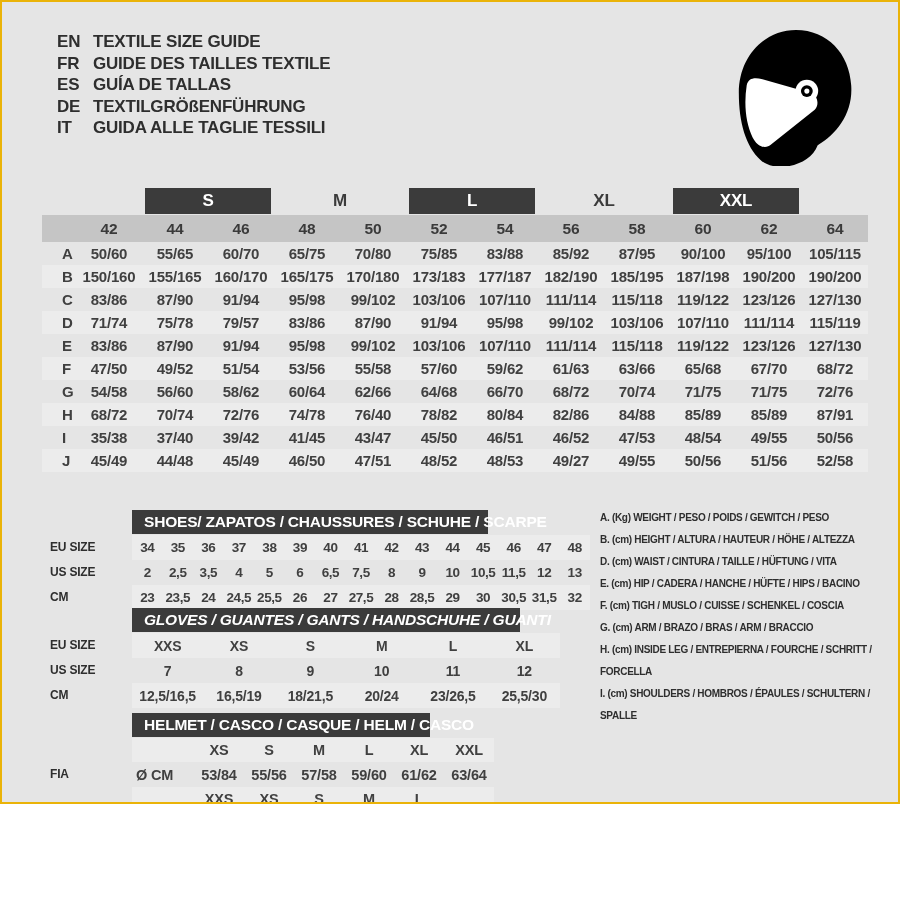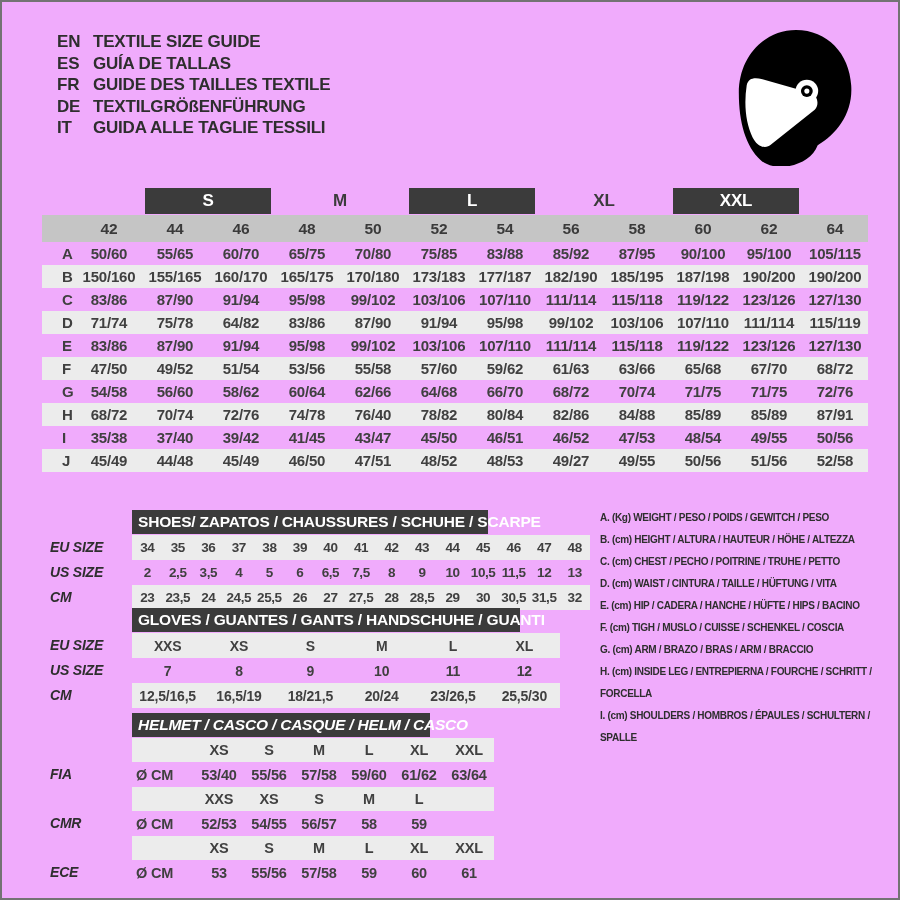--- a/index.html
+++ b/index.html
@@ -5,22 +5,22 @@
   :root{
     --dark:#3b3b3b;
     --band:#c5c5c5;
     --stripe:#ececec;
     --ink:#383838;
   }
   *{margin:0;padding:0;box-sizing:border-box;}
   html,body{background:#fff;}
   body{font-family:"Liberation Sans","DejaVu Sans",sans-serif;font-weight:700;color:var(--ink);}
   .page{
-    position:relative;width:900px;height:900px;background:#f0abfc;
-    border:2px solid #737373;overflow:hidden;
+    position:relative;width:900px;height:804px;background:#e5e5e5;
+    border:2px solid #eab308;overflow:hidden;
     letter-spacing:-0.2px;
   }
   
   .languages{position:absolute;left:55px;top:29px;}
   .lang-row{display:flex;line-height:21.5px;font-size:17px;color:#2e2e2e;}
   .lang-code{width:36px;}
   
   .helmet-icon{position:absolute;left:733px;top:26px;width:122px;height:138px;}
   
   .textile{position:absolute;left:40px;top:186px;width:826px;}
@@ -36,62 +36,62 @@
   .sizes-row{height:27px;background:var(--band);}
   .trow{height:23px;}
   .trow.stripe{background:var(--stripe);}
   .tc{display:flex;align-items:center;justify-content:center;font-size:15px;white-space:nowrap;color:#404040;}
   .sizes-row .tc{font-size:15.5px;color:#3a3a3a;}
   .lblcol{justify-content:flex-start;padding-left:20px;}
   
   .section{position:absolute;display:flex;}
   .side-labels{width:82px;flex:none;}
   .side-spacer{height:24px;}
-  .side-lbl{height:25px;display:flex;align-items:center;font-size:14px;color:#2e2e2e;white-space:nowrap;font-style:italic;}
+  .side-lbl{height:25px;display:flex;align-items:center;font-size:12px;color:#2e2e2e;white-space:nowrap;}
   .sec-bar{height:24px;background:var(--dark);color:#fff;display:flex;align-items:center;
-           padding-left:6px;font-size:15.5px;white-space:nowrap;margin-bottom:1px;}
+           padding-left:12px;font-size:15.5px;white-space:nowrap;margin-bottom:1px;}
   .srow{height:25px;display:grid;}
   .srow.gray{background:var(--stripe);}
   .shoes-grid{grid-template-columns:repeat(15,1fr);}
   .gloves-grid{grid-template-columns:repeat(6,1fr);}
   .helmet-grid{grid-template-columns:62px repeat(6,1fr);}
   .srow .tc{font-size:14px;}
   .shoes-grid .tc{font-size:13.5px;letter-spacing:-0.4px;}
   .helmet-grid .tc{font-size:14.5px;}
   .unit-cell{justify-content:flex-start;padding-left:4px;}
   #shoes-section{left:48px;top:508px;}
   #shoes-table{width:458px;}
   #shoes-table .sec-bar{width:356px;}
   #gloves-section{left:48px;top:606px;}
   #gloves-table{width:428px;}
-  #gloves-table .sec-bar{width:388px;}
+  #gloves-table .sec-bar{width:388px;font-style:italic;}
   #helmet-section{left:48px;top:711px;}
   #helmet-table{width:362px;}
-  #helmet-table .sec-bar{width:298px;font-style:italic;}
+  #helmet-table .sec-bar{width:298px;}
   
   .legend{position:absolute;left:598px;top:505px;width:288px;}
   .legend-item{font-size:10px;line-height:22px;color:#2e2e2e;letter-spacing:-0.3px;}
 </style>
 </head>
 <body>
 
 <div class="page">
 
   <div class="languages">
     <div class="lang-row">
       <span class="lang-code">EN</span>
       <span>TEXTILE SIZE GUIDE</span>
     </div>
     <div class="lang-row">
+      <span class="lang-code">FR</span>
+      <span>GUIDE DES TAILLES TEXTILE</span>
+    </div>
+    <div class="lang-row">
       <span class="lang-code">ES</span>
       <span>GUÍA DE TALLAS</span>
-    </div>
-    <div class="lang-row">
-      <span class="lang-code">FR</span>
-      <span>GUIDE DES TAILLES TEXTILE</span>
     </div>
     <div class="lang-row">
       <span class="lang-code">DE</span>
       <span>TEXTILGRÖßENFÜHRUNG</span>
     </div>
     <div class="lang-row">
       <span class="lang-code">IT</span>
       <span>GUIDA ALLE TAGLIE TESSILI</span>
     </div>
   </div>
@@ -174,21 +174,21 @@
           <div class="tc">111/114</div>
           <div class="tc">115/118</div>
           <div class="tc">119/122</div>
           <div class="tc">123/126</div>
           <div class="tc">127/130</div>
         </div>
         <div class="grid13 trow stripe">
           <div class="tc lblcol">D</div>
           <div class="tc">71/74</div>
           <div class="tc">75/78</div>
-          <div class="tc">64/82</div>
+          <div class="tc">79/57</div>
           <div class="tc">83/86</div>
           <div class="tc">87/90</div>
           <div class="tc">91/94</div>
           <div class="tc">95/98</div>
           <div class="tc">99/102</div>
           <div class="tc">103/106</div>
           <div class="tc">107/110</div>
           <div class="tc">111/114</div>
           <div class="tc">115/119</div>
         </div>
@@ -405,21 +405,21 @@
             <div class="tc"></div>
             <div class="tc">XS</div>
             <div class="tc">S</div>
             <div class="tc">M</div>
             <div class="tc">L</div>
             <div class="tc">XL</div>
             <div class="tc">XXL</div>
           </div>
           <div class="srow helmet-grid">
             <div class="tc unit-cell">Ø CM</div>
-            <div class="tc">53/40</div>
+            <div class="tc">53/84</div>
             <div class="tc">55/56</div>
             <div class="tc">57/58</div>
             <div class="tc">59/60</div>
             <div class="tc">61/62</div>
             <div class="tc">63/64</div>
           </div>
           <div class="srow helmet-grid gray" style="height: 24px;">
             <div class="tc"></div>
             <div class="tc">XXS</div>
             <div class="tc">XS</div>
@@ -455,21 +455,20 @@
             <div class="tc">60</div>
             <div class="tc">61</div>
           </div>
         </div>
     </div>
   </div>
 
   <div class="legend" id="legend">
       <div class="legend-item">A. (Kg) WEIGHT / PESO / POIDS / GEWITCH / PESO</div>
       <div class="legend-item">B. (cm) HEIGHT / ALTURA / HAUTEUR / HÖHE / ALTEZZA</div>
-      <div class="legend-item">C. (cm) CHEST / PECHO / POITRINE / TRUHE / PETTO</div>
       <div class="legend-item">D. (cm) WAIST / CINTURA / TAILLE / HÜFTUNG / VITA</div>
       <div class="legend-item">E. (cm) HIP / CADERA / HANCHE / HÜFTE / HIPS / BACINO</div>
       <div class="legend-item">F. (cm) TIGH / MUSLO / CUISSE / SCHENKEL / COSCIA</div>
       <div class="legend-item">G. (cm) ARM / BRAZO / BRAS / ARM / BRACCIO</div>
       <div class="legend-item">H. (cm) INSIDE LEG / ENTREPIERNA / FOURCHE / SCHRITT / FORCELLA</div>
       <div class="legend-item">I. (cm) SHOULDERS / HOMBROS / ÉPAULES / SCHULTERN / SPALLE</div>
     </div>
 
 </div>
 

